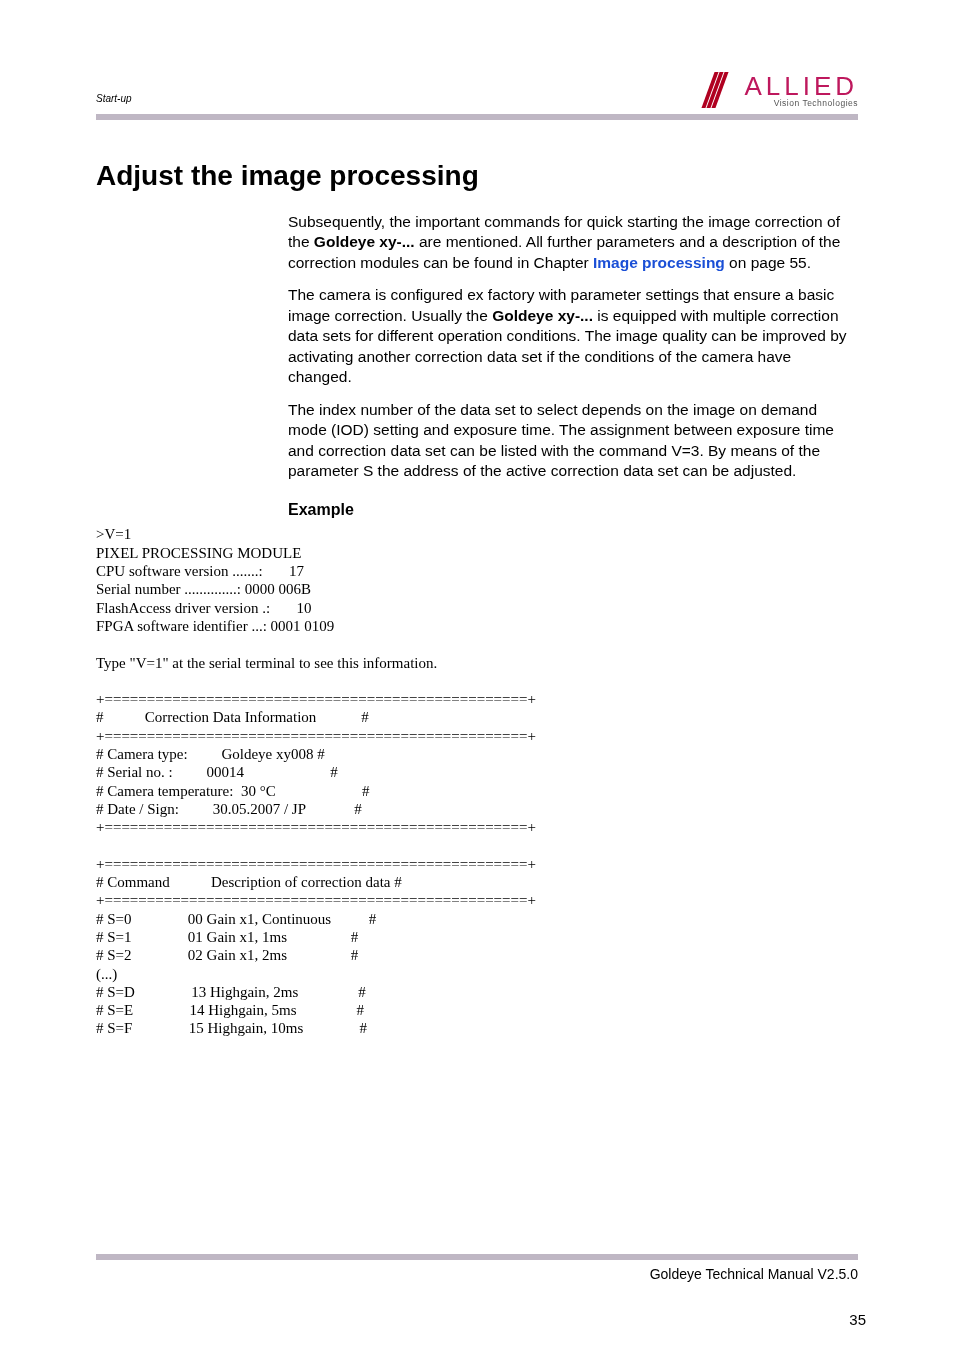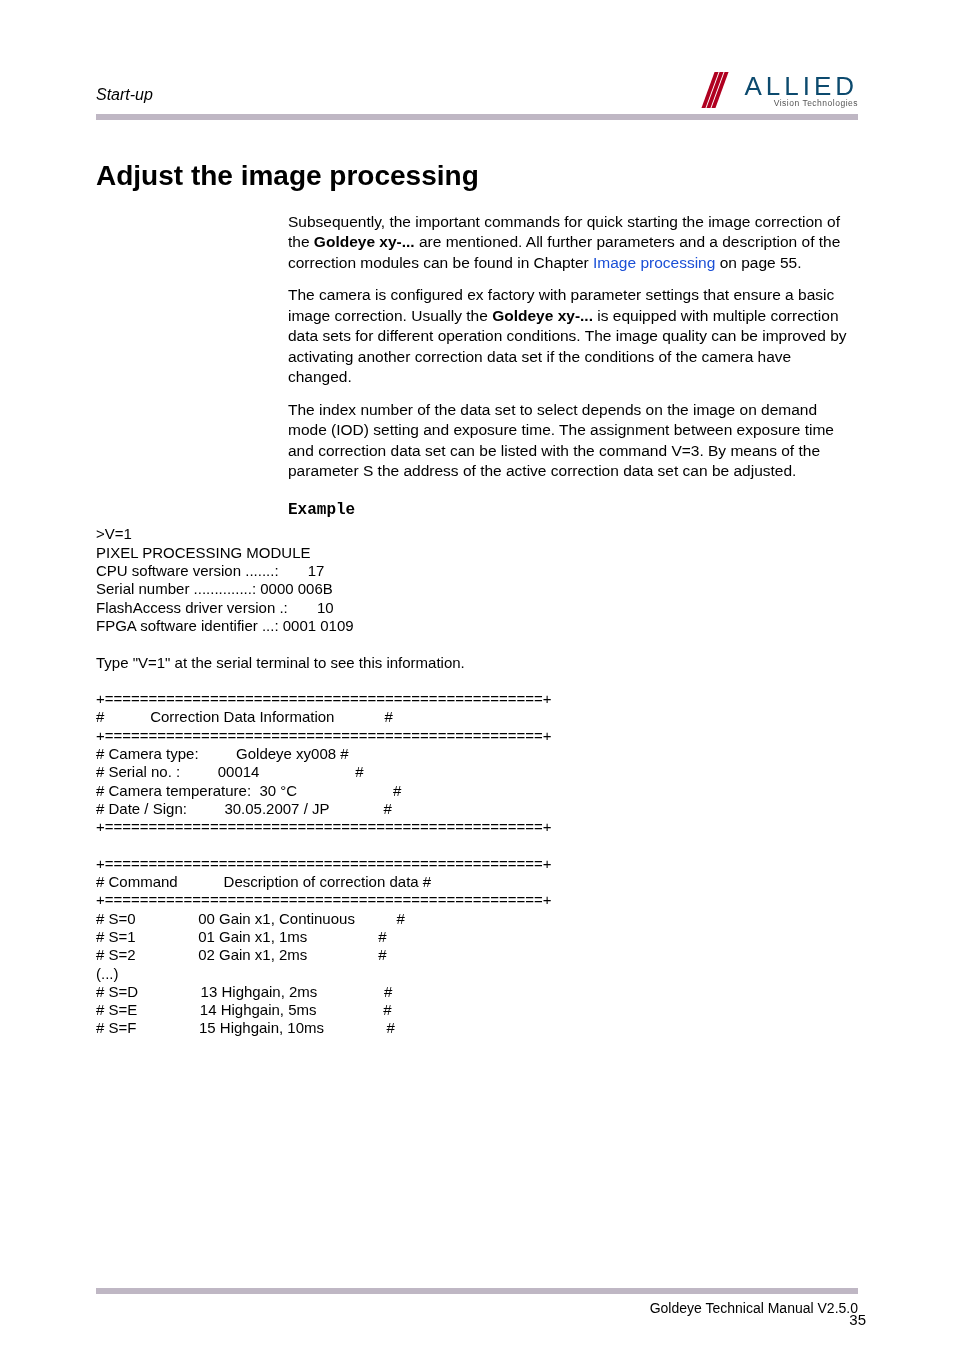--- a/index.html
+++ b/index.html
@@ -13,34 +13,34 @@
     padding: 72px 96px 60px 96px;
   }
   .header-row {
     display: flex;
     justify-content: space-between;
     align-items: flex-end;
     margin-bottom: 6px;
   }
   .header-label {
     font-style: italic;
-    font-size: 16px;
+    font-size: 10px;
     padding-bottom: 4px;
   }
   .logo { display: flex; align-items: center; gap: 2px; }
   .slashes { display: flex; gap: 1px; margin-right: 4px;}
   .slash {
     width: 4px; height: 36px;
     background: #b00020;
     transform: skewX(-20deg);
   }
   .logo-text-block { display: flex; flex-direction: column; line-height: 1; }
   .logo-big {
     font-size: 26px; letter-spacing: 4px; font-weight: 400;
-    color: #0c4a6e;
+    color: #be185d;
     margin-left: 16px;
   }
   .logo-small {
     font-size: 8.5px; letter-spacing: 0.5px; color: #555;
     margin-top: 0px;
     text-align: right;
   }
   .hr-top {
     height: 6px; background: #bfb7c4; margin-bottom: 40px;
   }
@@ -52,39 +52,39 @@
   }
   .body-col {
     margin-left: 192px;
   }
   .body-col p {
     font-size: 15.5px;
     line-height: 1.32;
     margin-bottom: 12px;
   }
   .body-col .bold { font-weight: 700; margin-top: 42px; }
-  .link { color: #1a4fd6; }
+  .link { color: #1a4fd6; font-weight: bold; }
   .example-h {
-    font-family: Liberation Mono, monospace;
+    font-family: Liberation Sans, sans-serif;
     font-weight: 900;
     font-size: 16px;
     margin-top: 20px;
     margin-bottom: 6px;
   }
   pre.code {
-    font-family: Liberation Sans, sans-serif;
+    font-family: Liberation Serif, serif;
     font-size: 15px;
     line-height: 1.22;
     white-space: pre;
     margin-left: 0;
     margin-top: 4px;
   }
   .footer-row {
     position: absolute;
-    bottom: 34px;
+    bottom: 68px;
     left: 96px; right: 96px;
   }
   .hr-bot {
     height: 6px; background: #bfb7c4; margin-bottom: 6px;
   }
   .footer-line {
     display: flex; justify-content: flex-end;
     font-size: 14px;
   }
   .pagenum {

